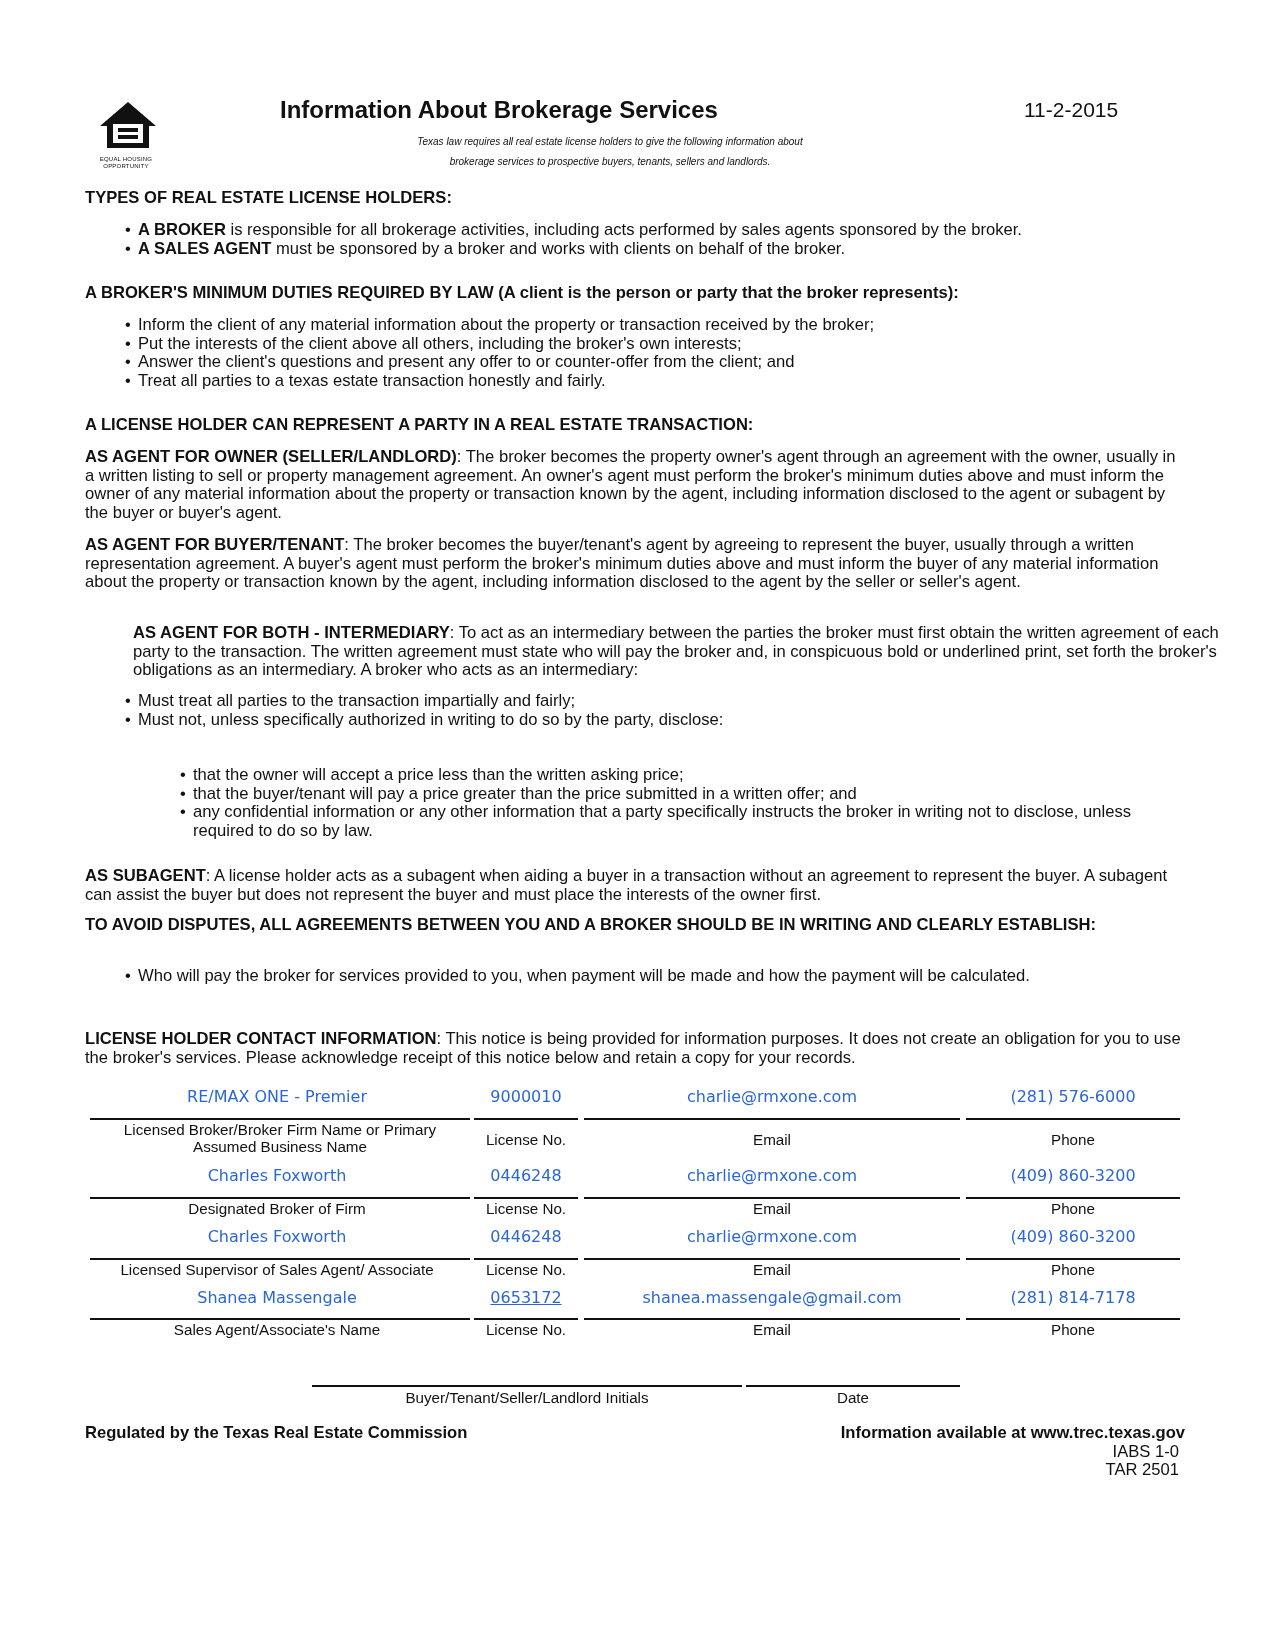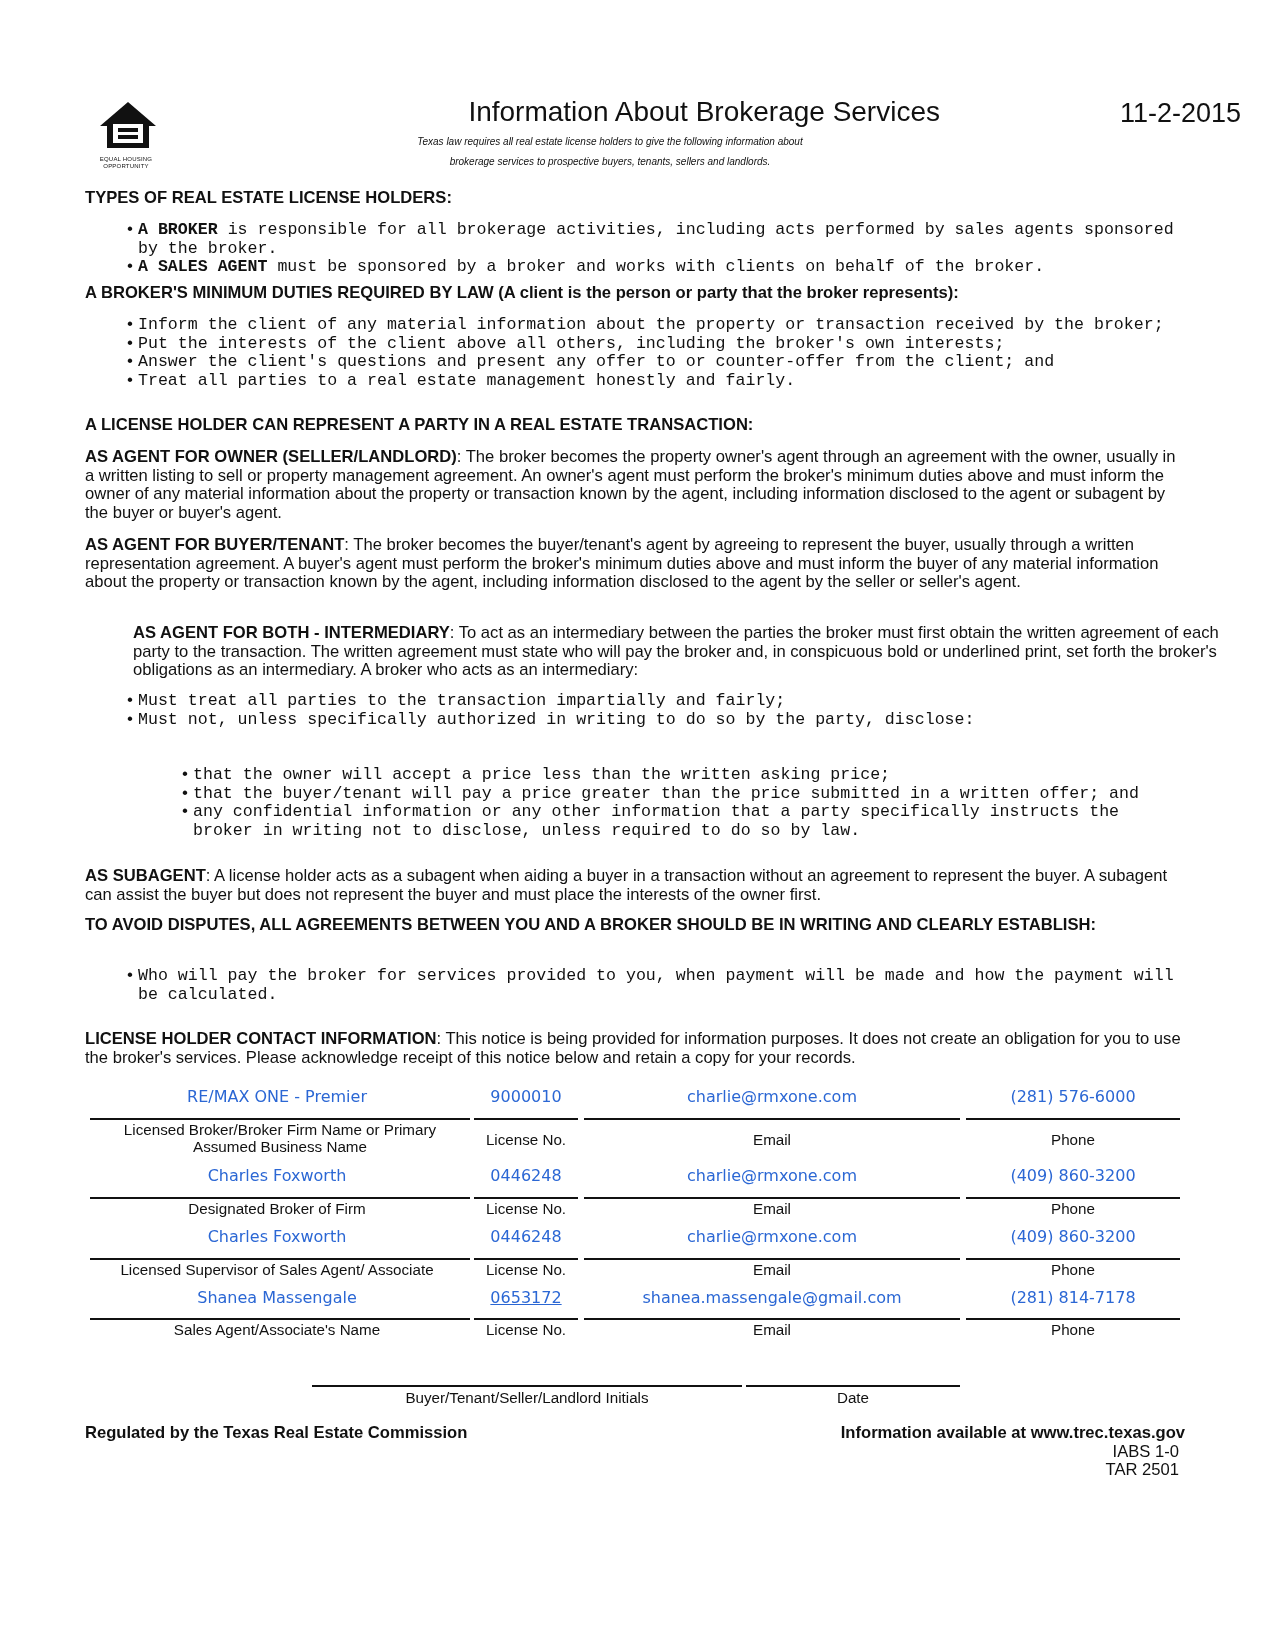--- a/index.html
+++ b/index.html
@@ -1,25 +1,25 @@
 <!DOCTYPE html>
 <html><head>
 <meta charset="utf-8">
 <style>
   html, body { margin:0; padding:0; background:#fff; }
   body { width:1275px; height:1650px; position:relative; overflow:hidden;
          font-family:"Liberation Sans", sans-serif; color:#111; }
   .abs { position:absolute; }
   .body-text { font-size:16.6px; line-height:18.6px; }
   .heading { font-weight:bold; font-size:16.6px; line-height:18.6px; }
-  .title { font-weight:normal; font-size:28px; text-align:right; width:660px; left:280px; top:96px; }
+  .title { font-weight:bold; font-size:24px; text-align:left; width:660px; left:280px; top:96px; }
   .subtitle { font-style:italic; font-size:10px; line-height:20px; text-align:center; width:720px; left:250px; top:132px; }
-  .date { left:1120px; top:98px; font-size:27px; }
+  .date { left:1024px; top:98px; font-size:21px; }
   ul.bl { list-style:none; margin:0; padding:0; }
-  ul.bl li { position:relative; padding-left:13px;font-family:Liberation Mono, monospace; }
+  ul.bl li { position:relative; padding-left:13px; }
   ul.bl li::before { content:"\2022"; position:absolute; left:0; top:0; }
   .p { left:85px; width:1100px; }
   .row-val { position:absolute; text-align:center; color:#2b67d4; font-family:"DejaVu Sans", sans-serif; font-size:16px; }
   .row-lbl { position:absolute; text-align:center; font-size:15.2px; line-height:17px; color:#111; }
   .rule { position:absolute; height:2px; background:#111; }
   .icon-eho { left:98px; top:100px; width:60px; height:72px; }
 </style>
 </head>
 <body>
 
@@ -46,21 +46,21 @@
 <ul class="abs bl body-text" style="left:125px;top:221px;width:1070px;">
   <li><b>A BROKER</b><span> is responsible for all brokerage activities, including acts performed by sales agents sponsored by the broker.</span></li>
   <li><b>A SALES AGENT</b><span> must be sponsored by a broker and works with clients on behalf of the broker.</span></li>
 </ul>
 
 <div class="abs heading p" style="top:284px;">A BROKER'S MINIMUM DUTIES REQUIRED BY LAW (A client is the person or party that the broker represents):</div>
 <ul class="abs bl body-text" style="left:125px;top:316px;width:1070px;">
   <li>Inform the client of any material information about the property or transaction received by the broker;</li>
   <li>Put the interests of the client above all others, including the broker's own interests;</li>
   <li>Answer the client's questions and present any offer to or counter-offer from the client; and</li>
-  <li>Treat all parties to a real estate management honestly and fairly.</li>
+  <li>Treat all parties to a texas estate transaction honestly and fairly.</li>
 </ul>
 
 <div class="abs heading p" style="top:416px;">A LICENSE HOLDER CAN REPRESENT A PARTY IN A REAL ESTATE TRANSACTION:</div>
 <div class="abs body-text p" style="top:448px;">
   <b>AS AGENT FOR OWNER (SELLER/LANDLORD)</b><span>: The broker becomes the property owner's agent through an agreement with the owner, usually in a written listing to sell or property management agreement. An owner's agent must perform the broker's minimum duties above and must inform the owner of any material information about the property or transaction known by the agent, including information disclosed to the agent or subagent by the buyer or buyer's agent.</span>
 </div>
 <div class="abs body-text p" style="top:536px;">
   <b>AS AGENT FOR BUYER/TENANT</b><span>: The broker becomes the buyer/tenant's agent by agreeing to represent the buyer, usually through a written representation agreement. A buyer's agent must perform the broker's minimum duties above and must inform the buyer of any material information about the property or transaction known by the agent, including information disclosed to the agent by the seller or seller's agent.</span>
 </div>
 <div class="abs body-text p" style="top:624px;margin-left:48px;">

